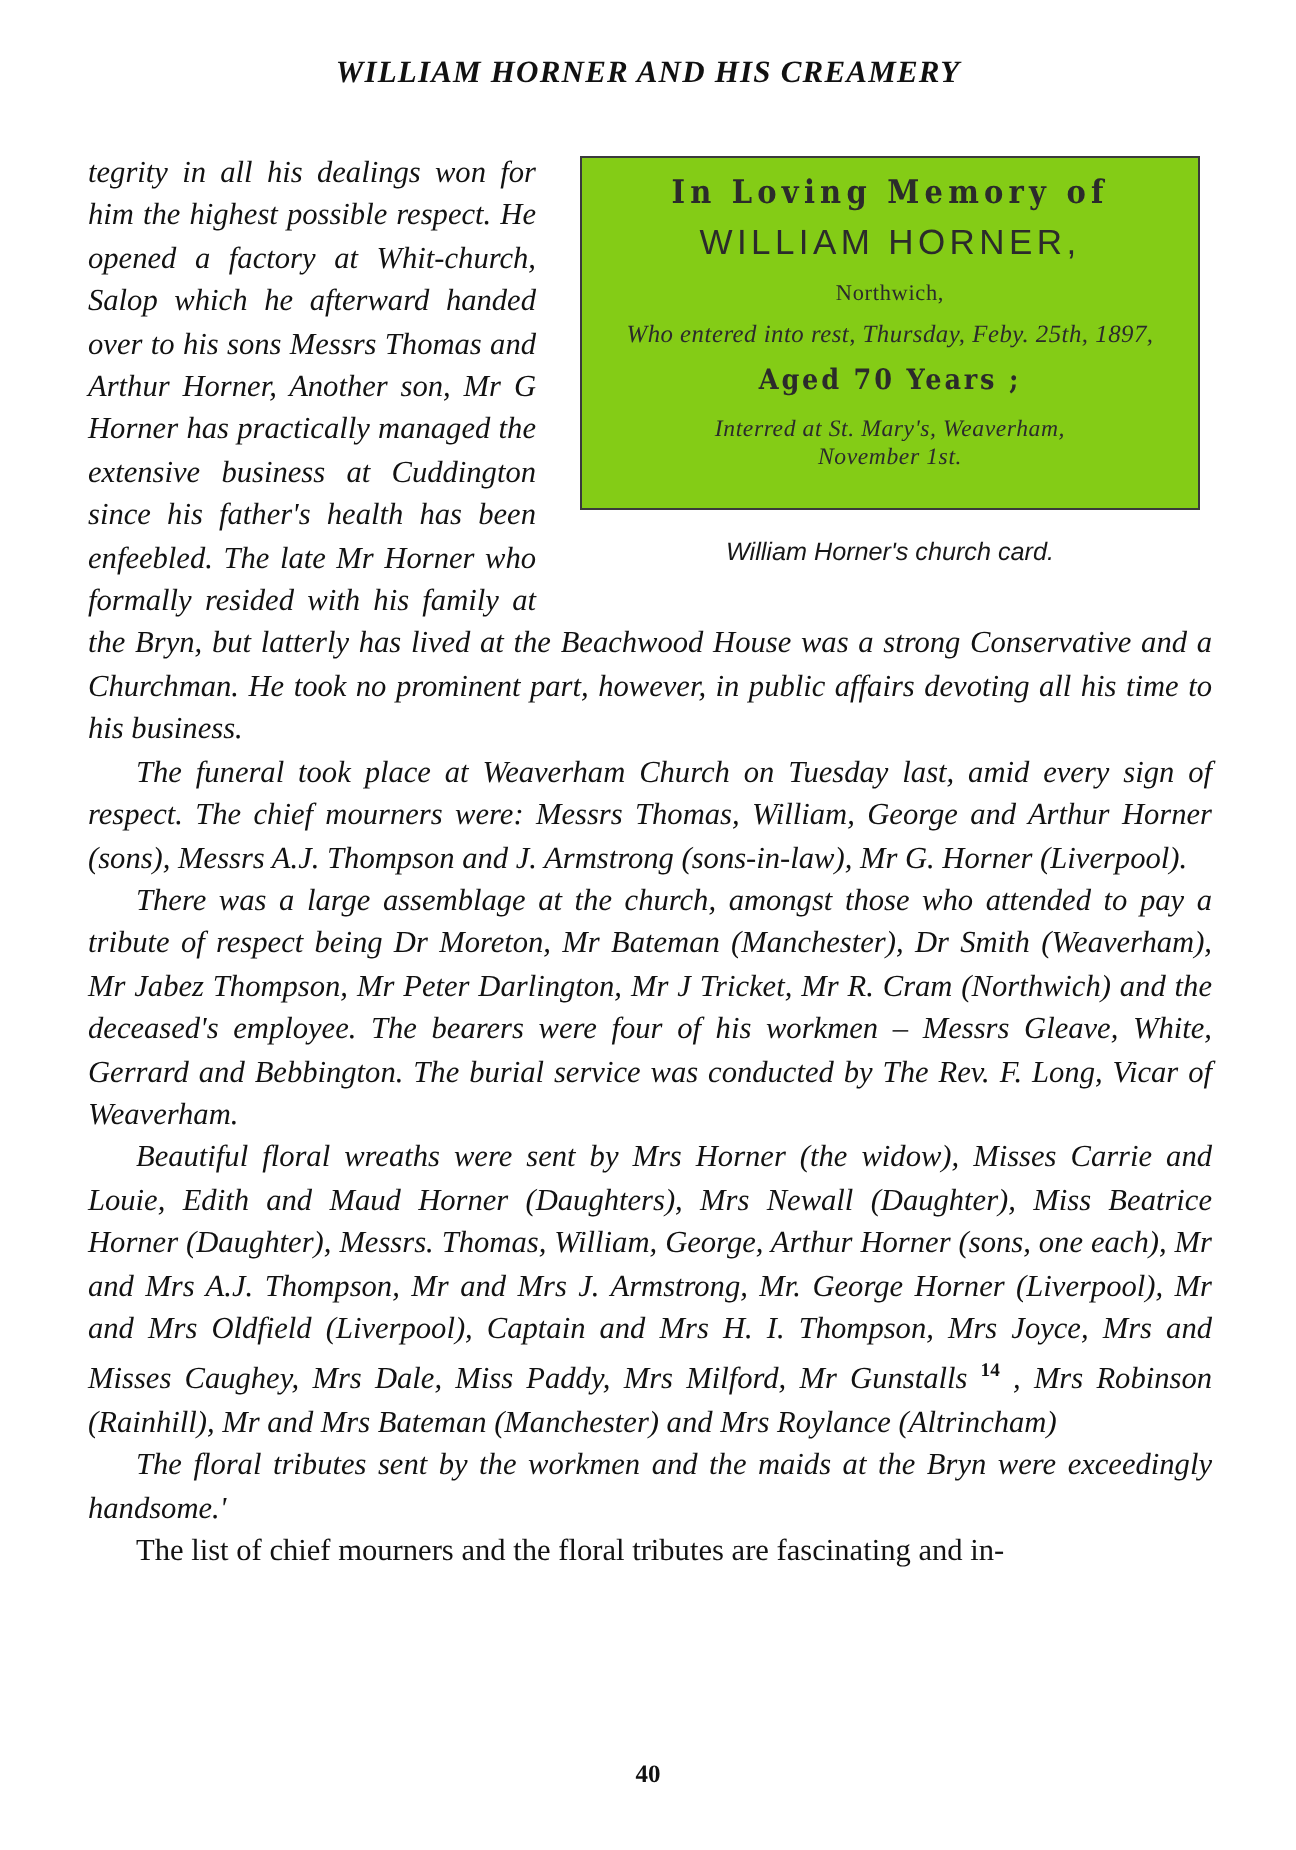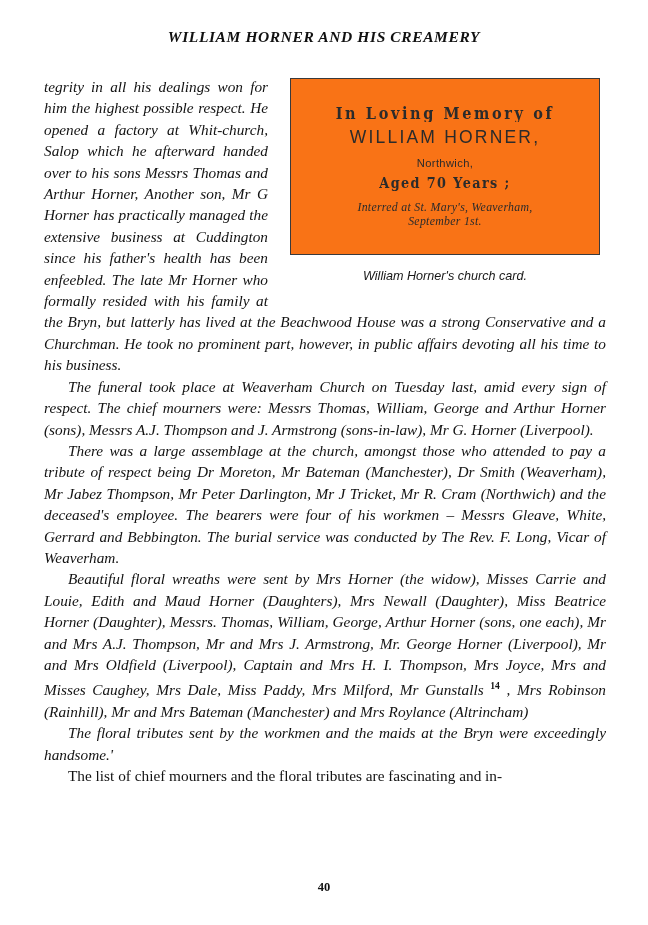--- a/index.html
+++ b/index.html
@@ -69,22 +69,22 @@
     width: 316px;
     margin: 2px 0 6px 22px;
     shape-margin: 6px;
   }
 
   .card {
     box-sizing: border-box;
     width: 310px;
     height: 177px;
     border: 1.4px solid #3a3a3c;
-    background: #f97316;
-    padding: 24px 6px 4px 6px;
+    background: #84cc16;
+    padding: 8px 6px 4px 6px;
     text-align: center;
     font-style: normal;
     overflow: hidden;
   }
 
   .card-line {
     color: #2b2b2b;
     text-align: center;
     line-height: 1.12;
   }
@@ -111,21 +111,21 @@
 
   .card-l3 {
     font-family: "Liberation Serif", serif;
     font-size: 11.2px;
     letter-spacing: 0.35px;
     margin-bottom: 1px;
     filter: blur(0.3px);
   }
 
   .card-l4 {
-    font-family: Liberation Sans, sans-serif;
+    font-family: Liberation Serif, serif;
     font-size: 11.2px;
     letter-spacing: 0.35px;
     margin-bottom: 8px;
     filter: blur(0.3px);
   }
 
   .card-l5 {
     font-family: "Liberation Serif", serif;
     font-style: italic;
     font-size: 12.4px;
@@ -199,23 +199,24 @@
 
   <div class="running-head">WILLIAM HORNER AND HIS CREAMERY</div>
 
   <div class="textblock">
 
     <div class="figure-float">
       <div class="card">
         <div class="card-line card-l1">In Loving Memory of</div>
         <div class="card-line card-l2">WILLIAM HORNER,</div>
         <div class="card-line card-l4">Northwich,</div>
+        <div class="card-line card-l5">Who entered into rest, Thursday, Feby. 25th, 1897,</div>
         <div class="card-line card-l6">Aged 70 Years ;</div>
         <div class="card-line card-l7">Interred at St. Mary's, Weaverham,</div>
-        <div class="card-line card-l8">September 1st.</div>
+        <div class="card-line card-l8">November 1st.</div>
       </div>
       <div class="figcaption">William Horner's church card.</div>
     </div>
 
     <p class="noindent">tegrity in all his dealings won for him the highest possible respect. He opened a factory at Whit-church, Salop which he afterward handed over to his sons Messrs Thomas and Arthur Horner, Another son, Mr G Horner has practically managed the extensive business at Cuddington since his father's health has been enfeebled. The late Mr Horner who formally resided with his family at the Bryn, but latterly has lived at the Beachwood House was a strong Conservative and a Churchman. He took no prominent part, however, in public affairs devoting all his time to his business.</p>
     <p>The funeral took place at Weaverham Church on Tuesday last, amid every sign of respect. The chief mourners were: Messrs Thomas, William, George and Arthur Horner (sons), Messrs A.J. Thompson and J. Armstrong (sons-in-law), Mr G. Horner (Liverpool).</p>
     <p>There was a large assemblage at the church, amongst those who attended to pay a tribute of respect being Dr Moreton, Mr Bateman (Manchester), Dr Smith (Weaverham), Mr Jabez Thompson, Mr Peter Darlington, Mr J Tricket, Mr R. Cram (Northwich) and the deceased's employee. The bearers were four of his workmen – Messrs Gleave, White, Gerrard and Bebbington. The burial service was conducted by The Rev. F. Long, Vicar of Weaverham.</p>
     <p><span>Beautiful floral wreaths were sent by Mrs Horner (the widow), Misses Carrie and Louie, Edith and Maud Horner (Daughters), Mrs Newall (Daughter), Miss Beatrice Horner (Daughter), Messrs. Thomas, William, George, Arthur Horner (sons, one each), Mr and Mrs A.J. Thompson, Mr and Mrs J. Armstrong, Mr. George Horner (Liverpool), Mr and Mrs Oldfield (Liverpool), Captain and Mrs H. I. Thompson, Mrs Joyce, Mrs and Misses Caughey, Mrs Dale, Miss Paddy, Mrs Milford, Mr Gunstalls </span><span class="fnmark">14</span><span> , Mrs Robinson (Rainhill), Mr and Mrs Bateman (Manchester) and Mrs Roylance (Altrincham)</span></p>
     <p>The floral tributes sent by the workmen and the maids at the Bryn were exceedingly handsome.'</p>
     <p class="roman">The list of chief mourners and the floral tributes are fascinating and in-</p>

